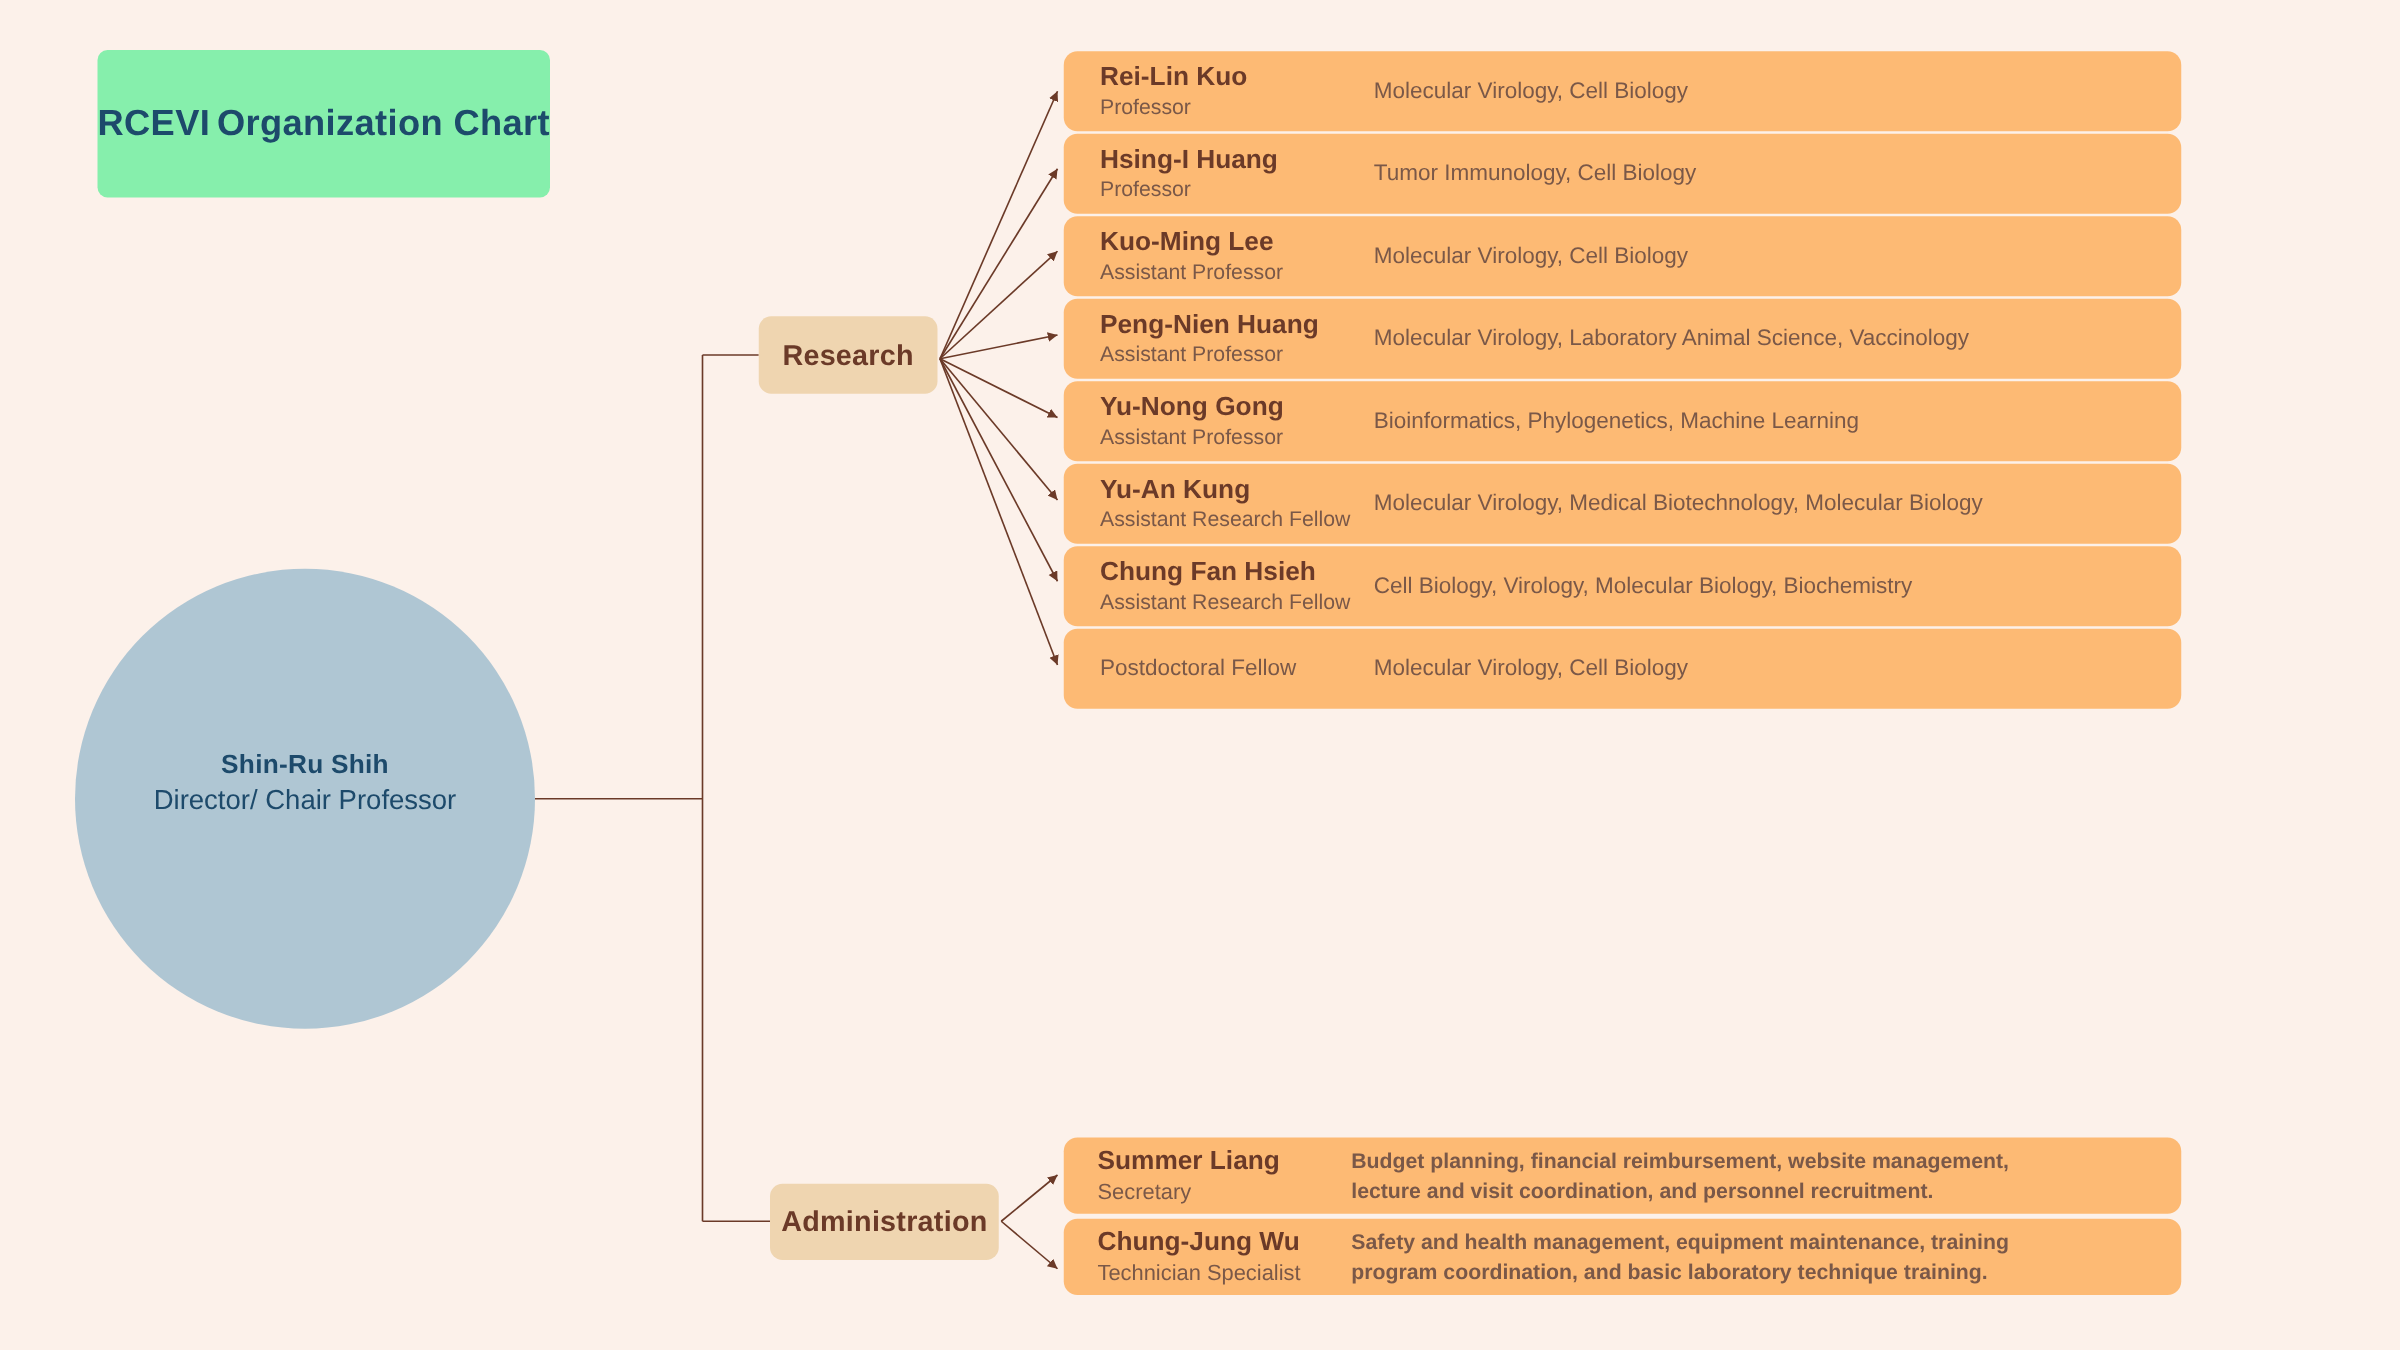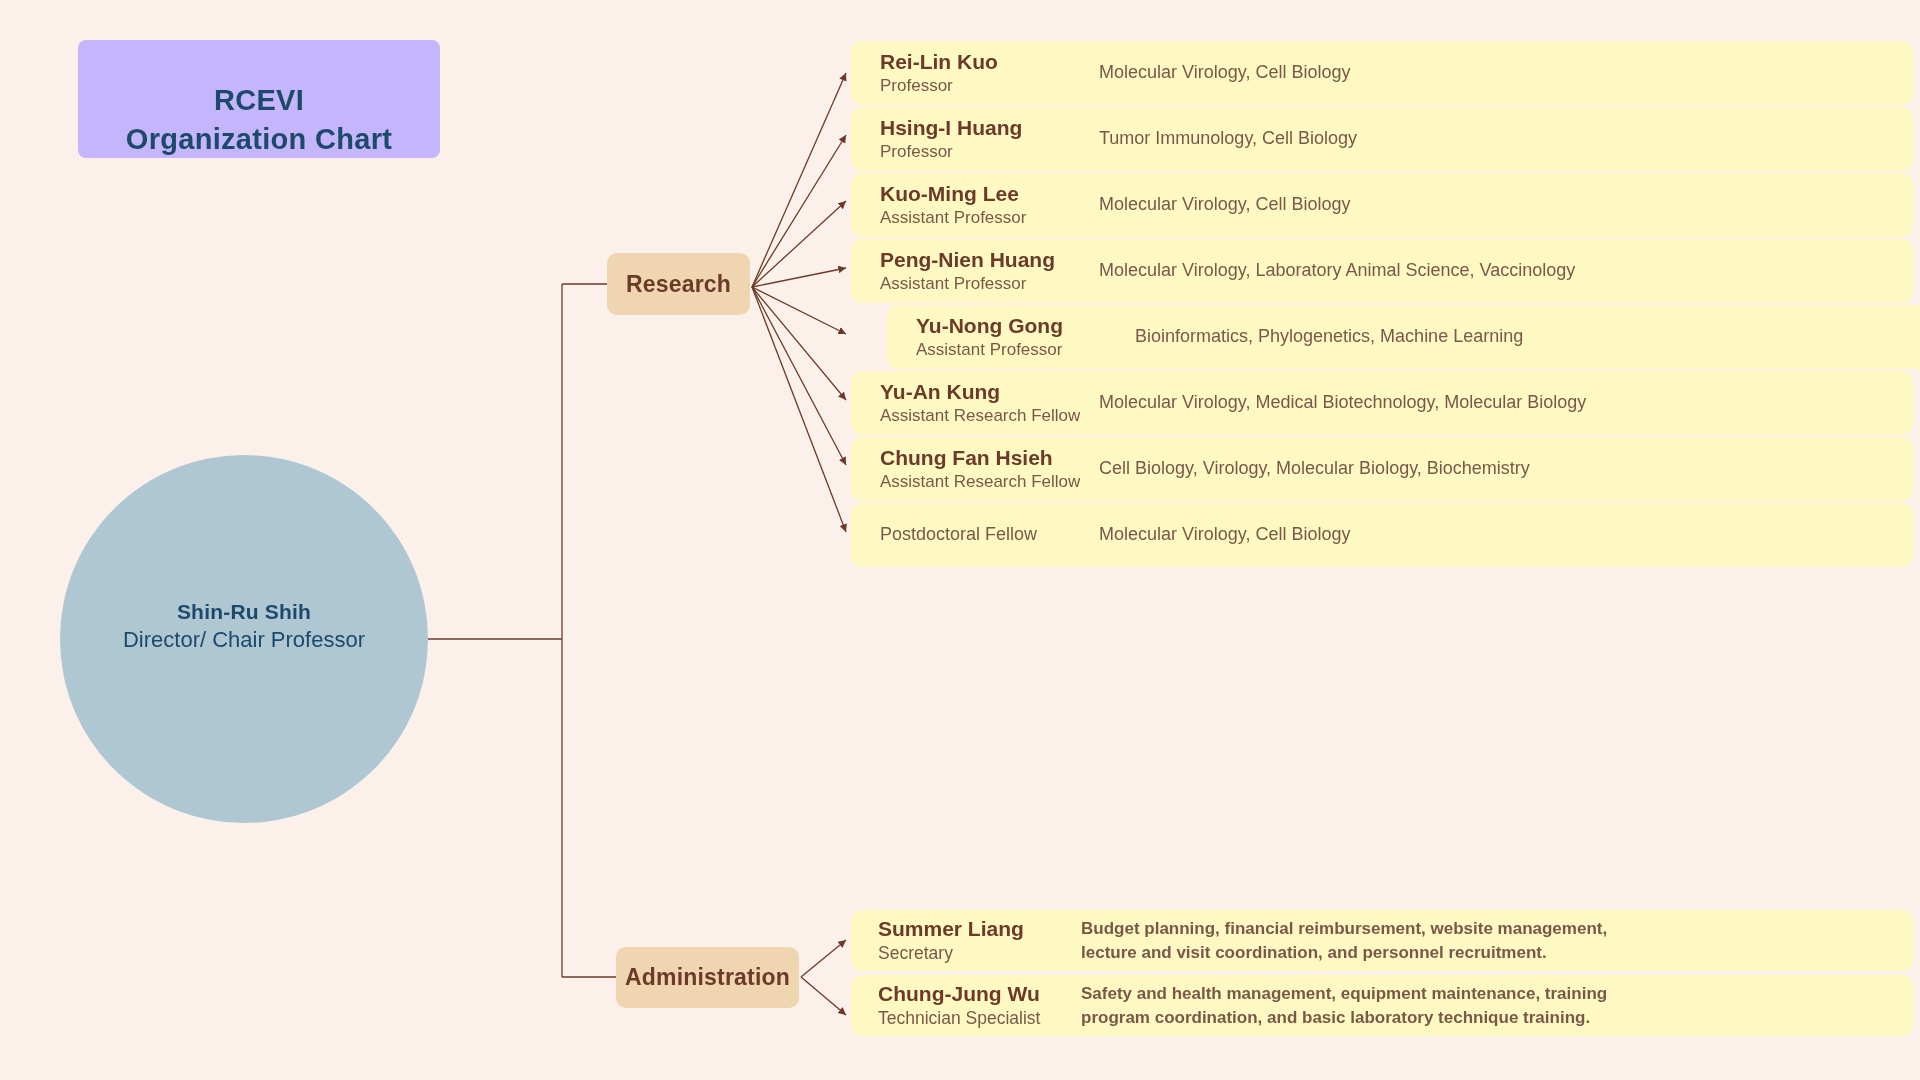--- a/index.html
+++ b/index.html
@@ -28,26 +28,26 @@
     pointer-events: none;
   }
 
   
   #title-box {
     position: absolute;
     left: 78px;
     top: 40px;
     width: 362px;
     height: 118px;
-    background: #c4b5fd;
+    background: #86efac;
     border-radius: 8px;
     display: flex;
-    flex-direction: column;
-    align-items: center;
-    justify-content: flex-end;
+    flex-direction: row;
+    align-items: center;
+    justify-content: space-between;
     color: #1D4A6B;
     font-weight: bold;
     line-height: 1.32;
   }
   #title-box .t1 { font-size: 29px; letter-spacing: .3px; }
   #title-box .t2 { font-size: 29px; letter-spacing: .3px; }
 
   
   #director-circle {
     position: absolute;
@@ -103,22 +103,22 @@
     top: 947px;
     width: 183px;
     height: 61px;
     font-size: 23px;
   }
 
   
   .card {
     position: absolute;
     left: 851px;
-    width: 1062px;
-    background: #fef9c3;
+    width: 894px;
+    background: #fdba74;
     border-radius: 11px;
     display: flex;
     align-items: center;
   }
   .card .who {
     width: 248px;
     flex: 0 0 248px;
     padding-left: 29px;
     box-sizing: border-box;
   }
@@ -223,21 +223,21 @@
         </div>
         <div class="fields">Molecular Virology, Cell Biology</div>
       </div>
       <div class="card research" style="top: 239px;">
         <div class="who">
           <div class="name">Peng-Nien Huang</div>
           <div class="role">Assistant Professor</div>
         </div>
         <div class="fields">Molecular Virology, Laboratory Animal Science, Vaccinology</div>
       </div>
-      <div class="card research" style="top: 305px; margin-left: 36px;">
+      <div class="card research" style="top: 305px;">
         <div class="who">
           <div class="name">Yu-Nong Gong</div>
           <div class="role">Assistant Professor</div>
         </div>
         <div class="fields">Bioinformatics, Phylogenetics, Machine Learning</div>
       </div>
       <div class="card research" style="top: 371px;">
         <div class="who">
           <div class="name">Yu-An Kung</div>
           <div class="role">Assistant Research Fellow</div>

